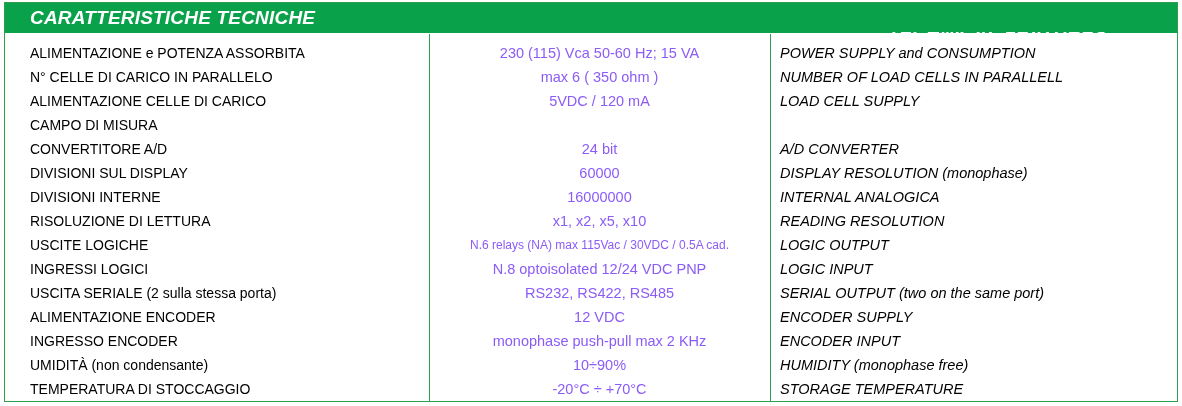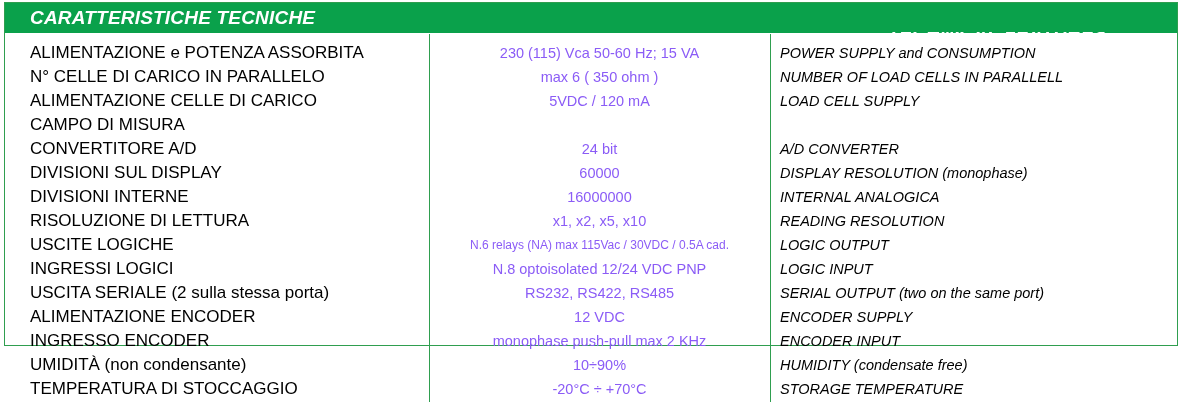--- a/index.html
+++ b/index.html
@@ -16,21 +16,21 @@
     box-sizing: border-box;
     position: relative;
     background: #ffffff;
     overflow: hidden;
   }
   .outer-frame {
     position: absolute;
     left: 4px;
     top: 2px;
     width: 1174px;
-    height: 344px;
+    height: 400px;
     box-sizing: border-box;
     border: 1px solid #2f9e4f;
     background: #ffffff;
   }
   
   .header-band {
     display: flex;
     height: 30px;
     background: #0aa14b;
     border-bottom: 1px solid #ffffff;
@@ -78,21 +78,21 @@
 
   .row {
     display: flex;
     height: 24px;
     align-items: center;
   }
   .col-it {
     flex: 0 0 424px;
     box-sizing: border-box;
     padding-left: 25px;
-    font-size: 17px;
+    font-size: 14px;
     color: #000000;
     white-space: nowrap;
     overflow: hidden;
   }
   .col-val {
     flex: 0 0 341px;
     box-sizing: border-box;
     text-align: center;
     font-size: 14.5px;
     color: #8b5cf6;
@@ -188,21 +188,21 @@
             <div class="col-en">ENCODER SUPPLY</div>
           </div>
           <div class="row">
             <div class="col-it">INGRESSO ENCODER</div>
             <div class="col-val">monophase push-pull max 2 KHz</div>
             <div class="col-en">ENCODER INPUT</div>
           </div>
           <div class="row">
             <div class="col-it">UMIDITÀ (non condensante)</div>
             <div class="col-val">10÷90%</div>
-            <div class="col-en">HUMIDITY (condensate free)</div>
+            <div class="col-en">HUMIDITY (monophase free)</div>
           </div>
           <div class="row">
             <div class="col-it">TEMPERATURA DI STOCCAGGIO</div>
             <div class="col-val">-20°C ÷ +70°C</div>
             <div class="col-en">STORAGE TEMPERATURE</div>
           </div>
         </div>
     </div>
 
   </div>

